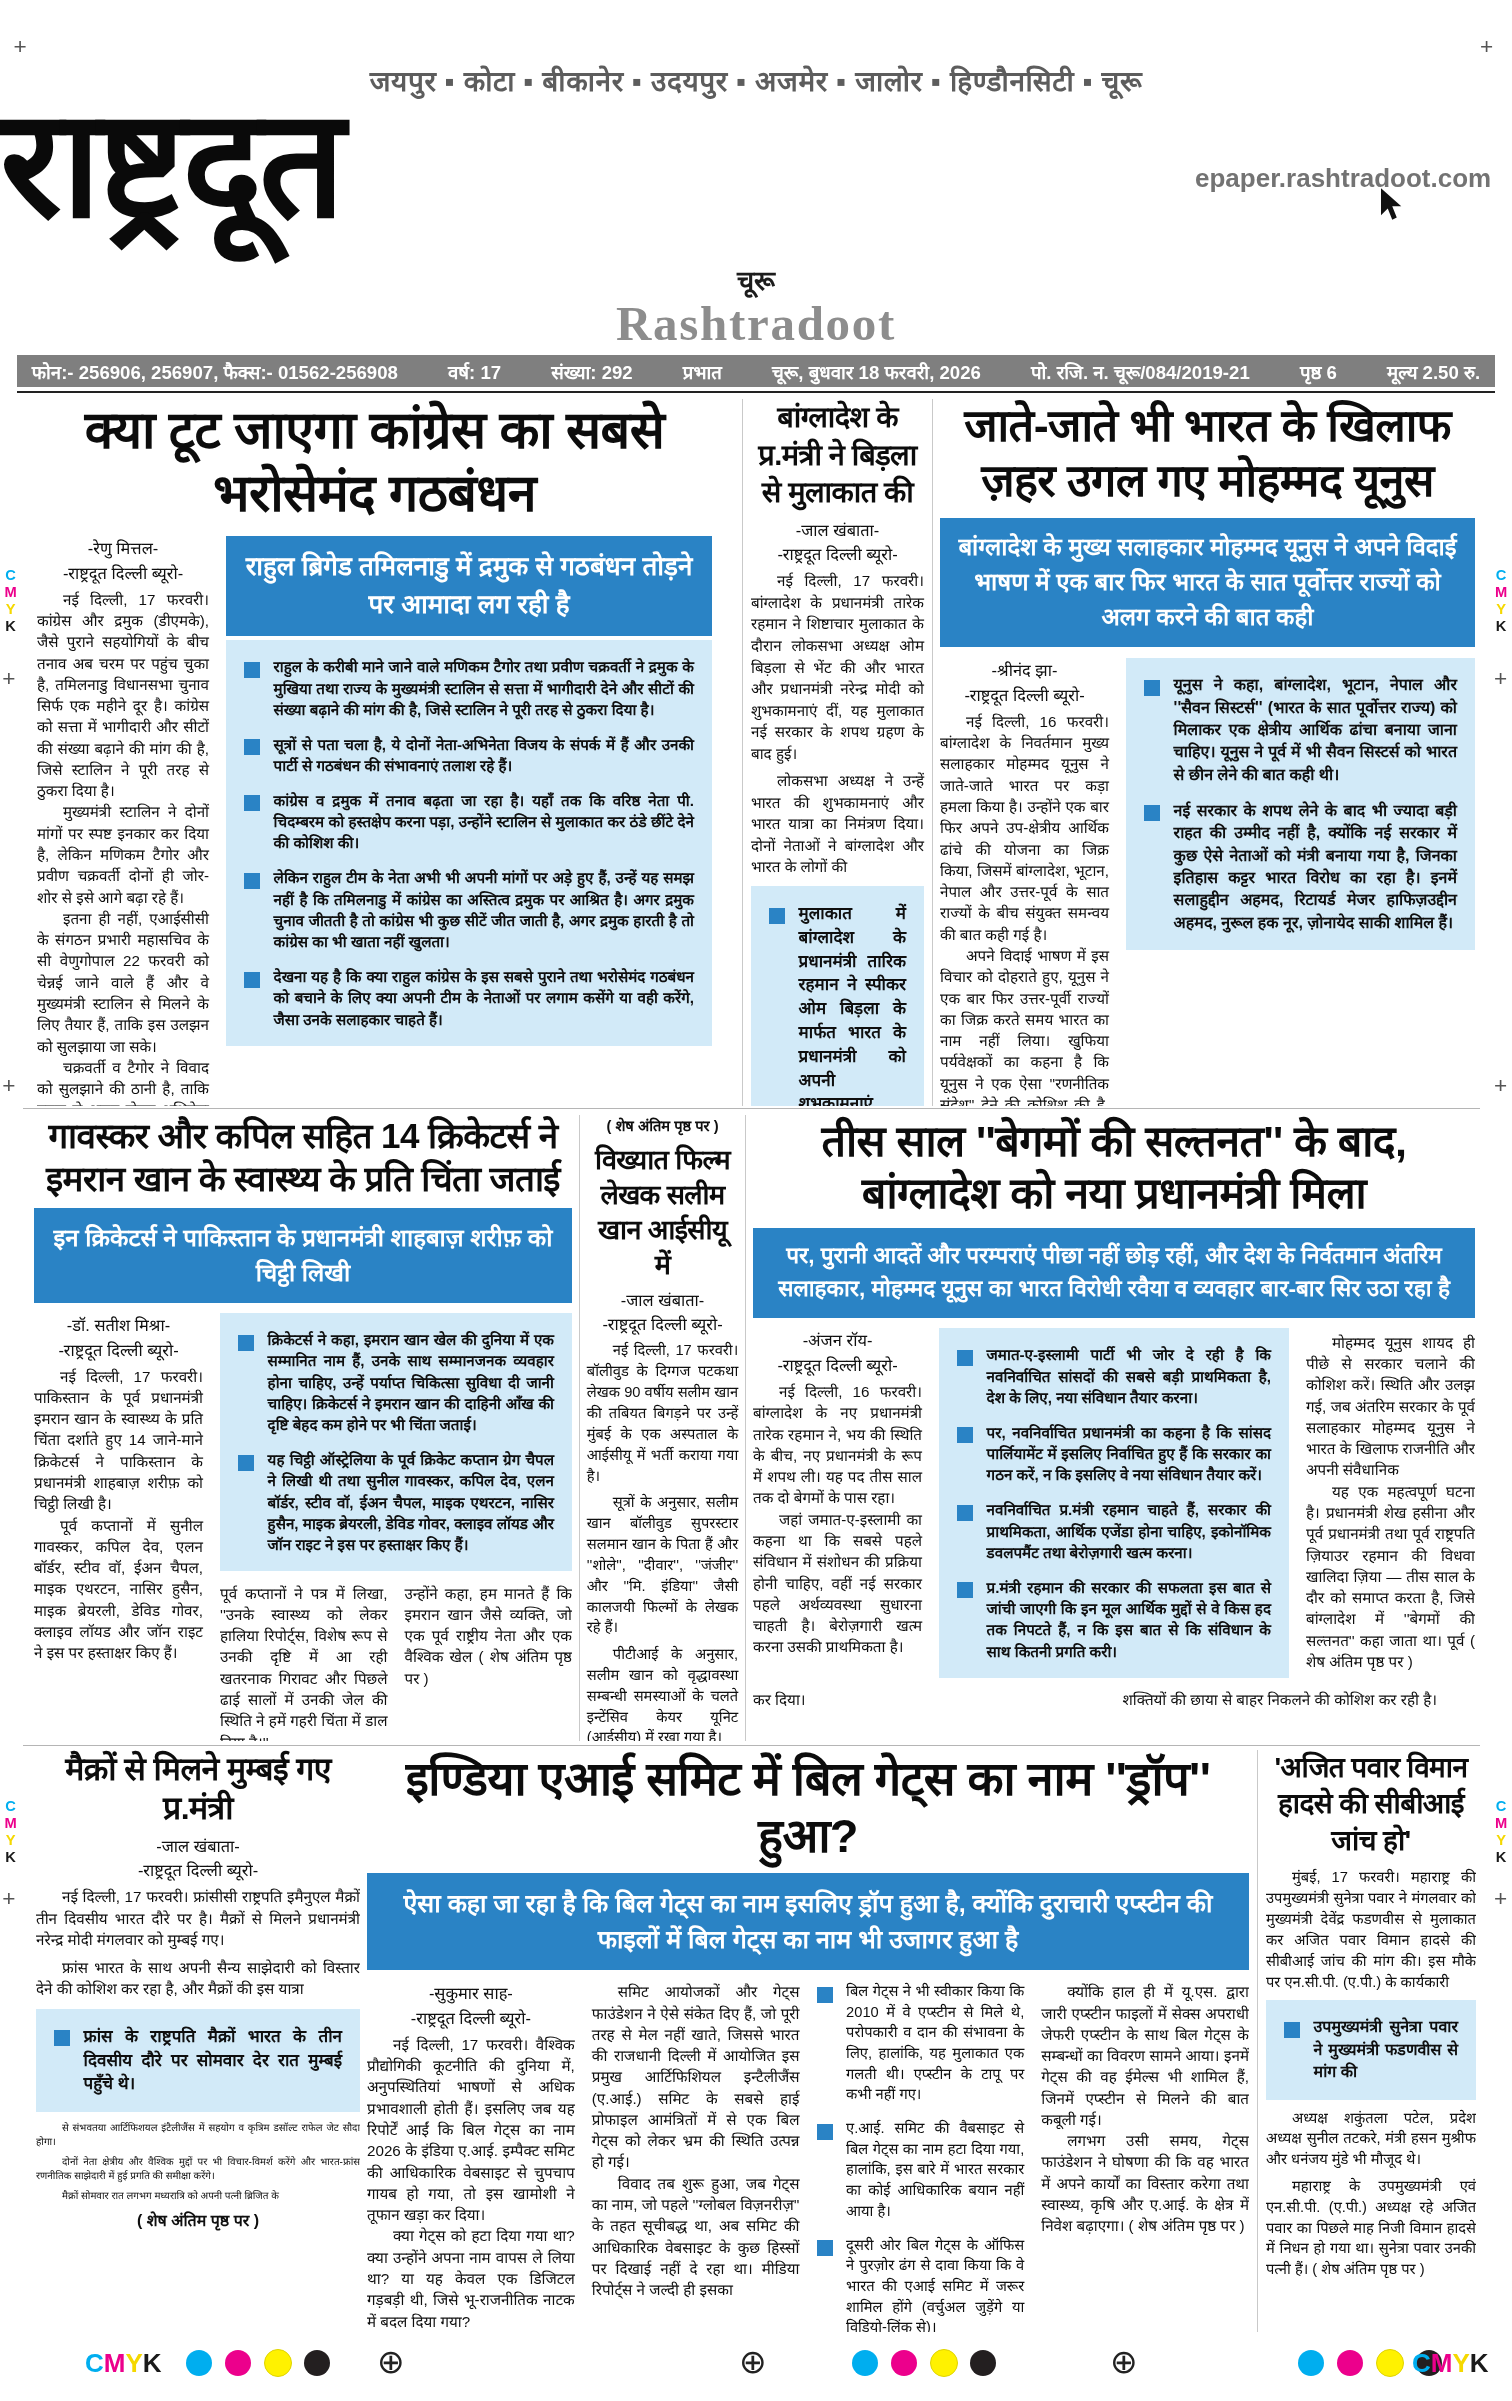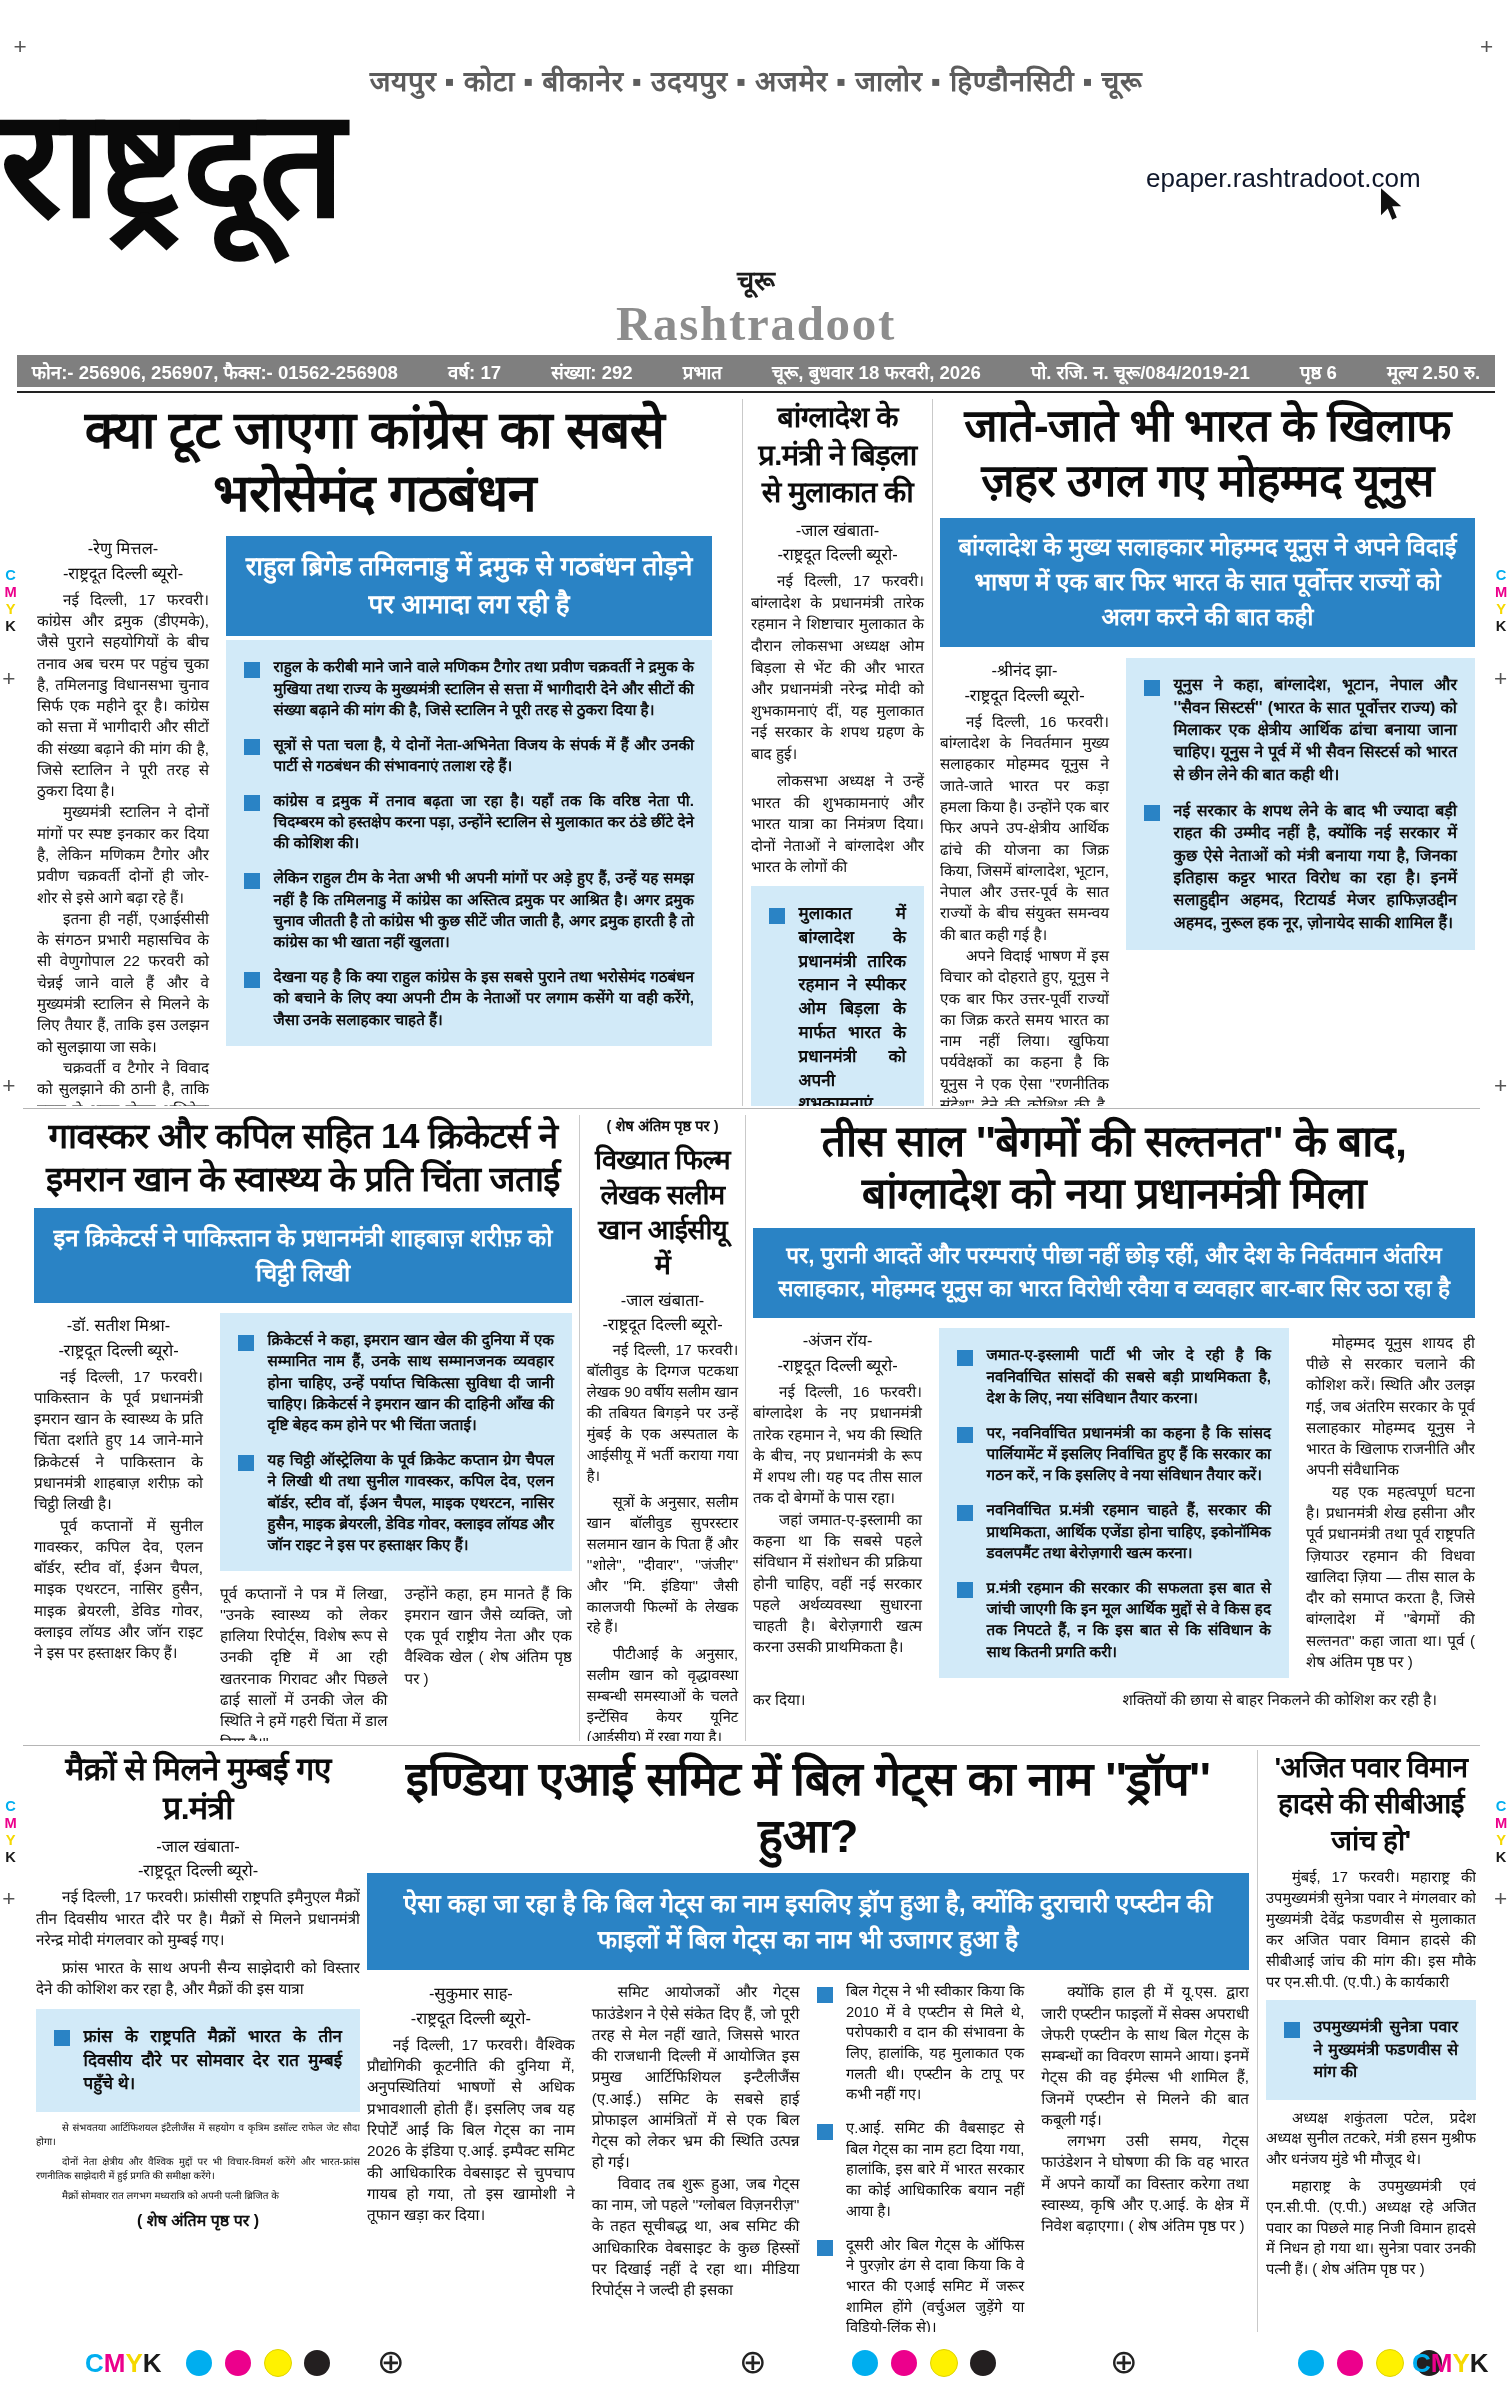--- a/index.html
+++ b/index.html
@@ -57,21 +57,21 @@
     <span class="c">C</span><br><span class="m">M</span><br><span class="y">Y</span><br><span class="k">K</span>
   </div>
   <div class="cmyk-v" style="left:1495px;top:1798px">
     <span class="c">C</span><br><span class="m">M</span><br><span class="y">Y</span><br><span class="k">K</span>
   </div>
 
   <div class="abs" style="left:0;top:61px;width:1512px;text-align:center;font-size:28px;font-weight:bold;color:#5d5d5d;letter-spacing:0.6px">जयपुर ▪ कोटा ▪ बीकानेर ▪ उदयपुर ▪ अजमेर ▪ जालोर ▪ हिण्डौनसिटी ▪ चूरू</div>
 
   <div class="abs" style="left:0;top:85px;width:1512px;font-size:151px;line-height:1.05;font-weight:bold;color:#0a0a0a;letter-spacing:-3.4px">राष्ट्रदूत</div>
 
-  <div class="abs" style="left:1146px;top:163px;font-size:26px;font-weight:normal;color:#0f172a">epaper.rashtradoot.com</div>
+  <div class="abs" style="left:1195px;top:163px;font-size:26px;font-weight:bold;color:#737373">epaper.rashtradoot.com</div>
   <div class="abs" style="left:1372px;top:186px">
     <svg width="36" height="36" viewBox="0 0 32 32">
         <path d="M8 2 L8 26 L14 20 L18 30 L22 28 L18 18 L26 18 Z" fill="#111"></path>
       </svg>
   </div>
 
   <div class="abs" style="left:0;top:261px;width:1512px;text-align:center;font-size:27px;font-weight:bold;color:#1c1c1c">चूरू</div>
 
   <div class="abs" style="left:0;top:295px;width:1512px;text-align:center;font-size:49px;font-weight:bold;color:#8d8d8d;font-family:'Liberation Serif','DejaVu Serif',serif;letter-spacing:1.7px">Rashtradoot</div>
 
@@ -291,20 +291,21 @@
 
   <div class="art" style="left:367px;top:1750px;width:882px;height:582px">
     <div class="hl" style="font-size:47px">इण्डिया एआई समिट में बिल गेट्स का नाम ''ड्रॉप'' हुआ?</div>
     <div class="kick" style="font-size:25px;margin-top:8px">ऐसा कहा जा रहा है कि बिल गेट्स का नाम इसलिए ड्रॉप हुआ है, क्योंकि दुराचारी एप्स्टीन की फाइलों में बिल गेट्स का नाम भी उजागर हुआ है</div>
     <div class="colrow" style="margin-top:11.3px">
       <div style="flex:1">
         <div class="by">-सुकुमार साह-</div>
         <div class="by">-राष्ट्रदूत दिल्ली ब्यूरो-</div>
         <div class="dl" style="font-size:14.7px">
           <p>नई दिल्ली, 17 फरवरी। वैश्विक प्रौद्योगिकी कूटनीति की दुनिया में, अनुपस्थितियां भाषणों से अधिक प्रभावशाली होती हैं। इसलिए जब यह रिपोर्टें आईं कि बिल गेट्स का नाम 2026 के इंडिया ए.आई. इम्पैक्ट समिट की आधिकारिक वेबसाइट से चुपचाप गायब हो गया, तो इस खामोशी ने तूफान खड़ा कर दिया।</p>
+          <p>क्या गेट्स को हटा दिया गया था? क्या उन्होंने अपना नाम वापस ले लिया था? या यह केवल एक डिजिटल गड़बड़ी थी, जिसे भू-राजनीतिक नाटक में बदल दिया गया?</p>
 
         </div>
       </div>
       <div style="flex:1">
         <div class="dl" style="font-size:14.7px;margin-top:0">
           <p>समिट आयोजकों और गेट्स फाउंडेशन ने ऐसे संकेत दिए हैं, जो पूरी तरह से मेल नहीं खाते, जिससे भारत की राजधानी दिल्ली में आयोजित इस प्रमुख आर्टिफिशियल इन्टैलीजैंस (ए.आई.) समिट के सबसे हाई प्रोफाइल आमंत्रितों में से एक बिल गेट्स को लेकर भ्रम की स्थिति उत्पन्न हो गई।</p>
           <p>विवाद तब शुरू हुआ, जब गेट्स का नाम, जो पहले ''ग्लोबल विज़नरीज़'' के तहत सूचीबद्ध था, अब समिट की आधिकारिक वेबसाइट के कुछ हिस्सों पर दिखाई नहीं दे रहा था। मीडिया रिपोर्ट्स ने जल्दी ही इसका</p>
         </div>
       </div>
       <div style="flex:1">

